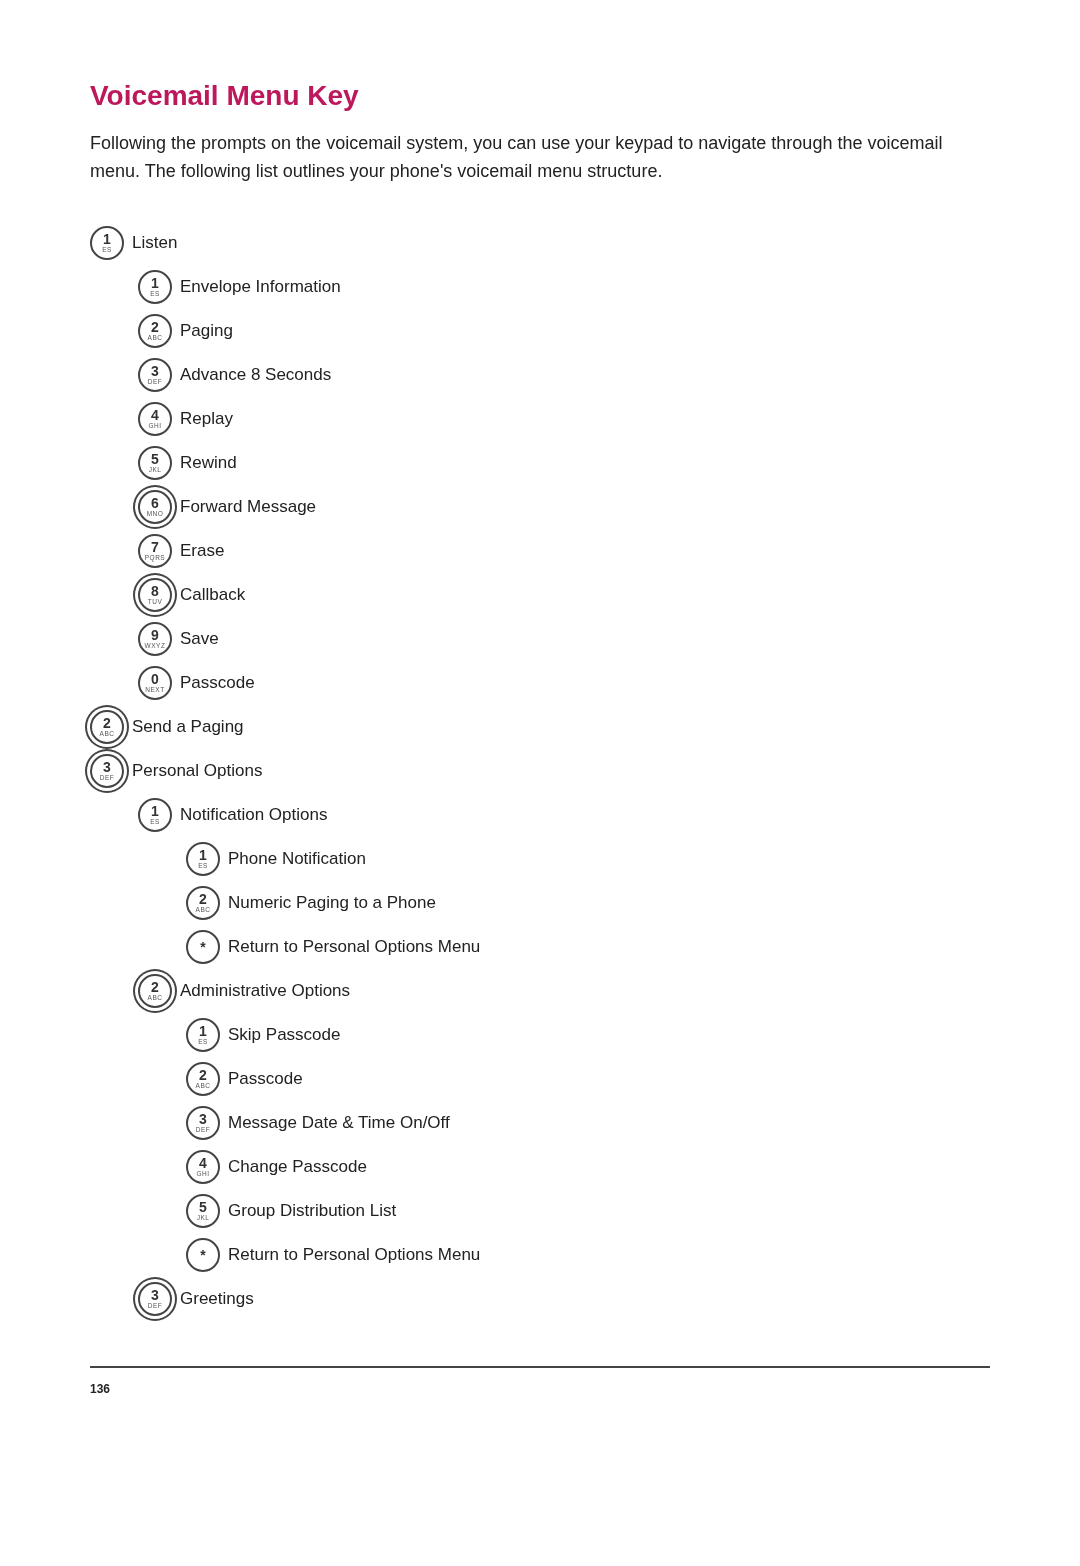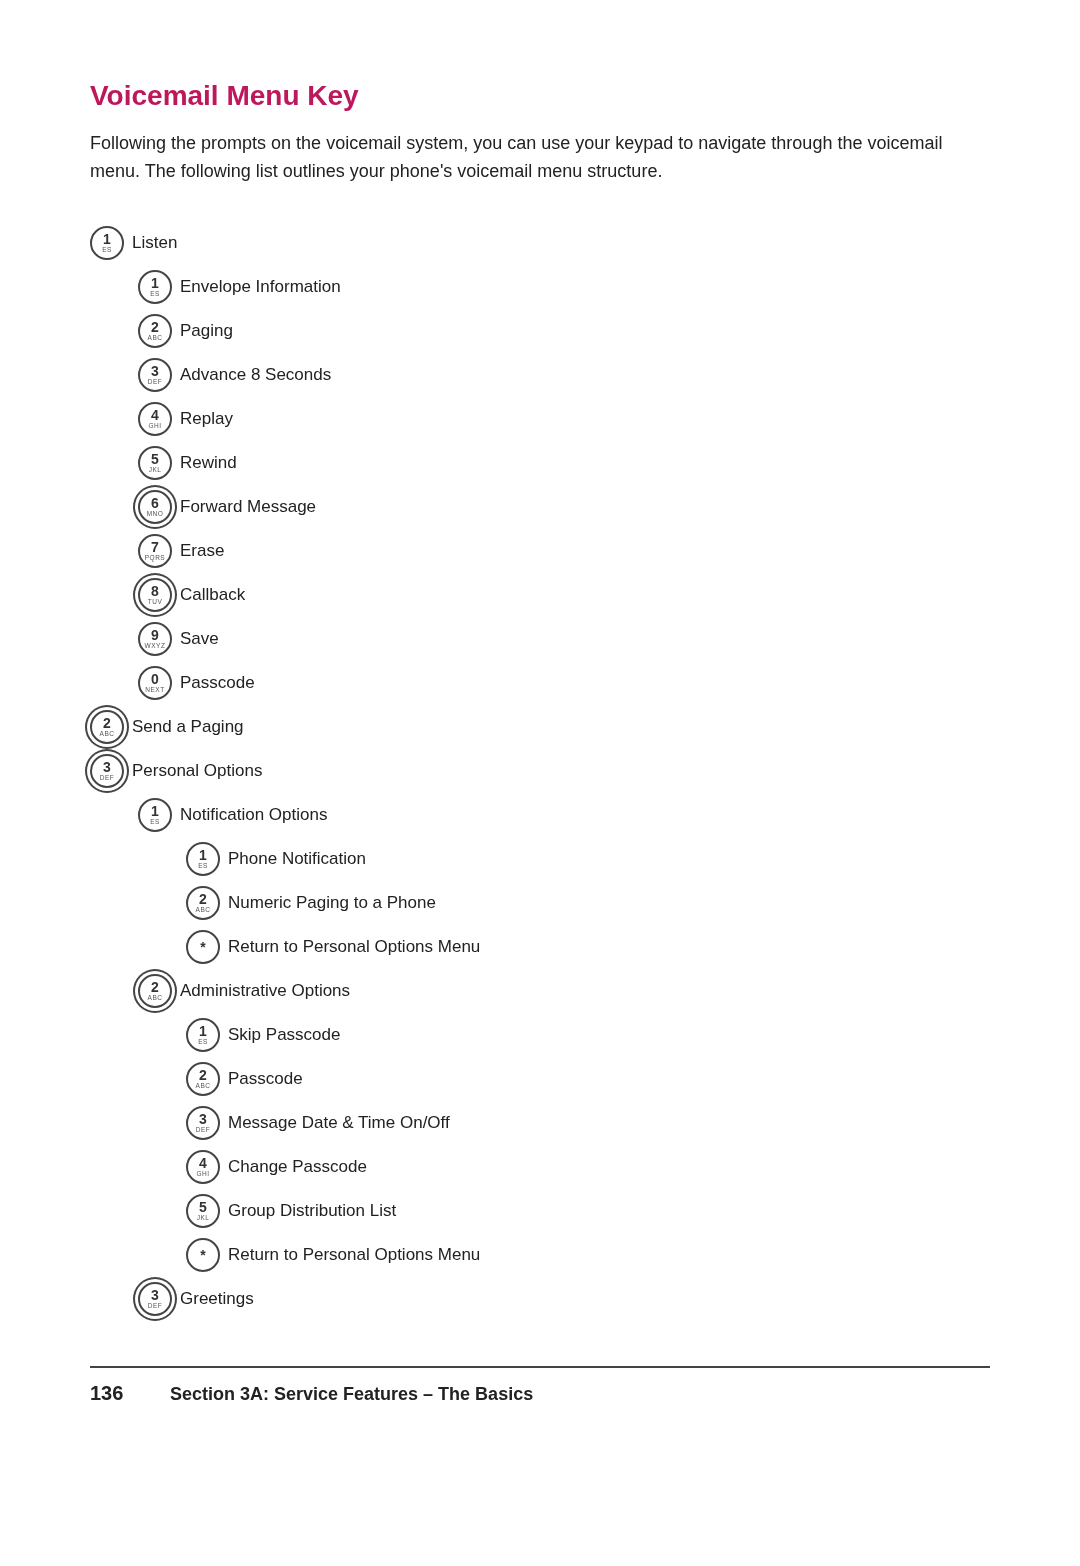--- a/index.html
+++ b/index.html
@@ -76,21 +76,21 @@
       margin-top: 1px;
       font-weight: normal;
     }
     .key-inner {
       display: flex;
       flex-direction: column;
       align-items: center;
       justify-content: center;
     }
     .footer-page {
-      font-size: 20px;
+      font-size: 12px;
       font-weight: bold;
       color: #222;
       min-width: 60px;
     }
     .footer-section {
       font-size: 18px;
       font-weight: bold;
       color: #222;
       margin-left: 20px;
     }
@@ -329,14 +329,13 @@
           <span class="key-main">3</span>
           <span class="key-letters">DEF</span>
         </span>
       </span>
       <span class="label">Greetings</span>
     </div>
   </div>
 
 <div class="footer-static">
   <span class="footer-page">136</span>
-  <span class="footer-section">Section 3A: Service Features – The Basics</span>
 </div>
 
 </body></html>

